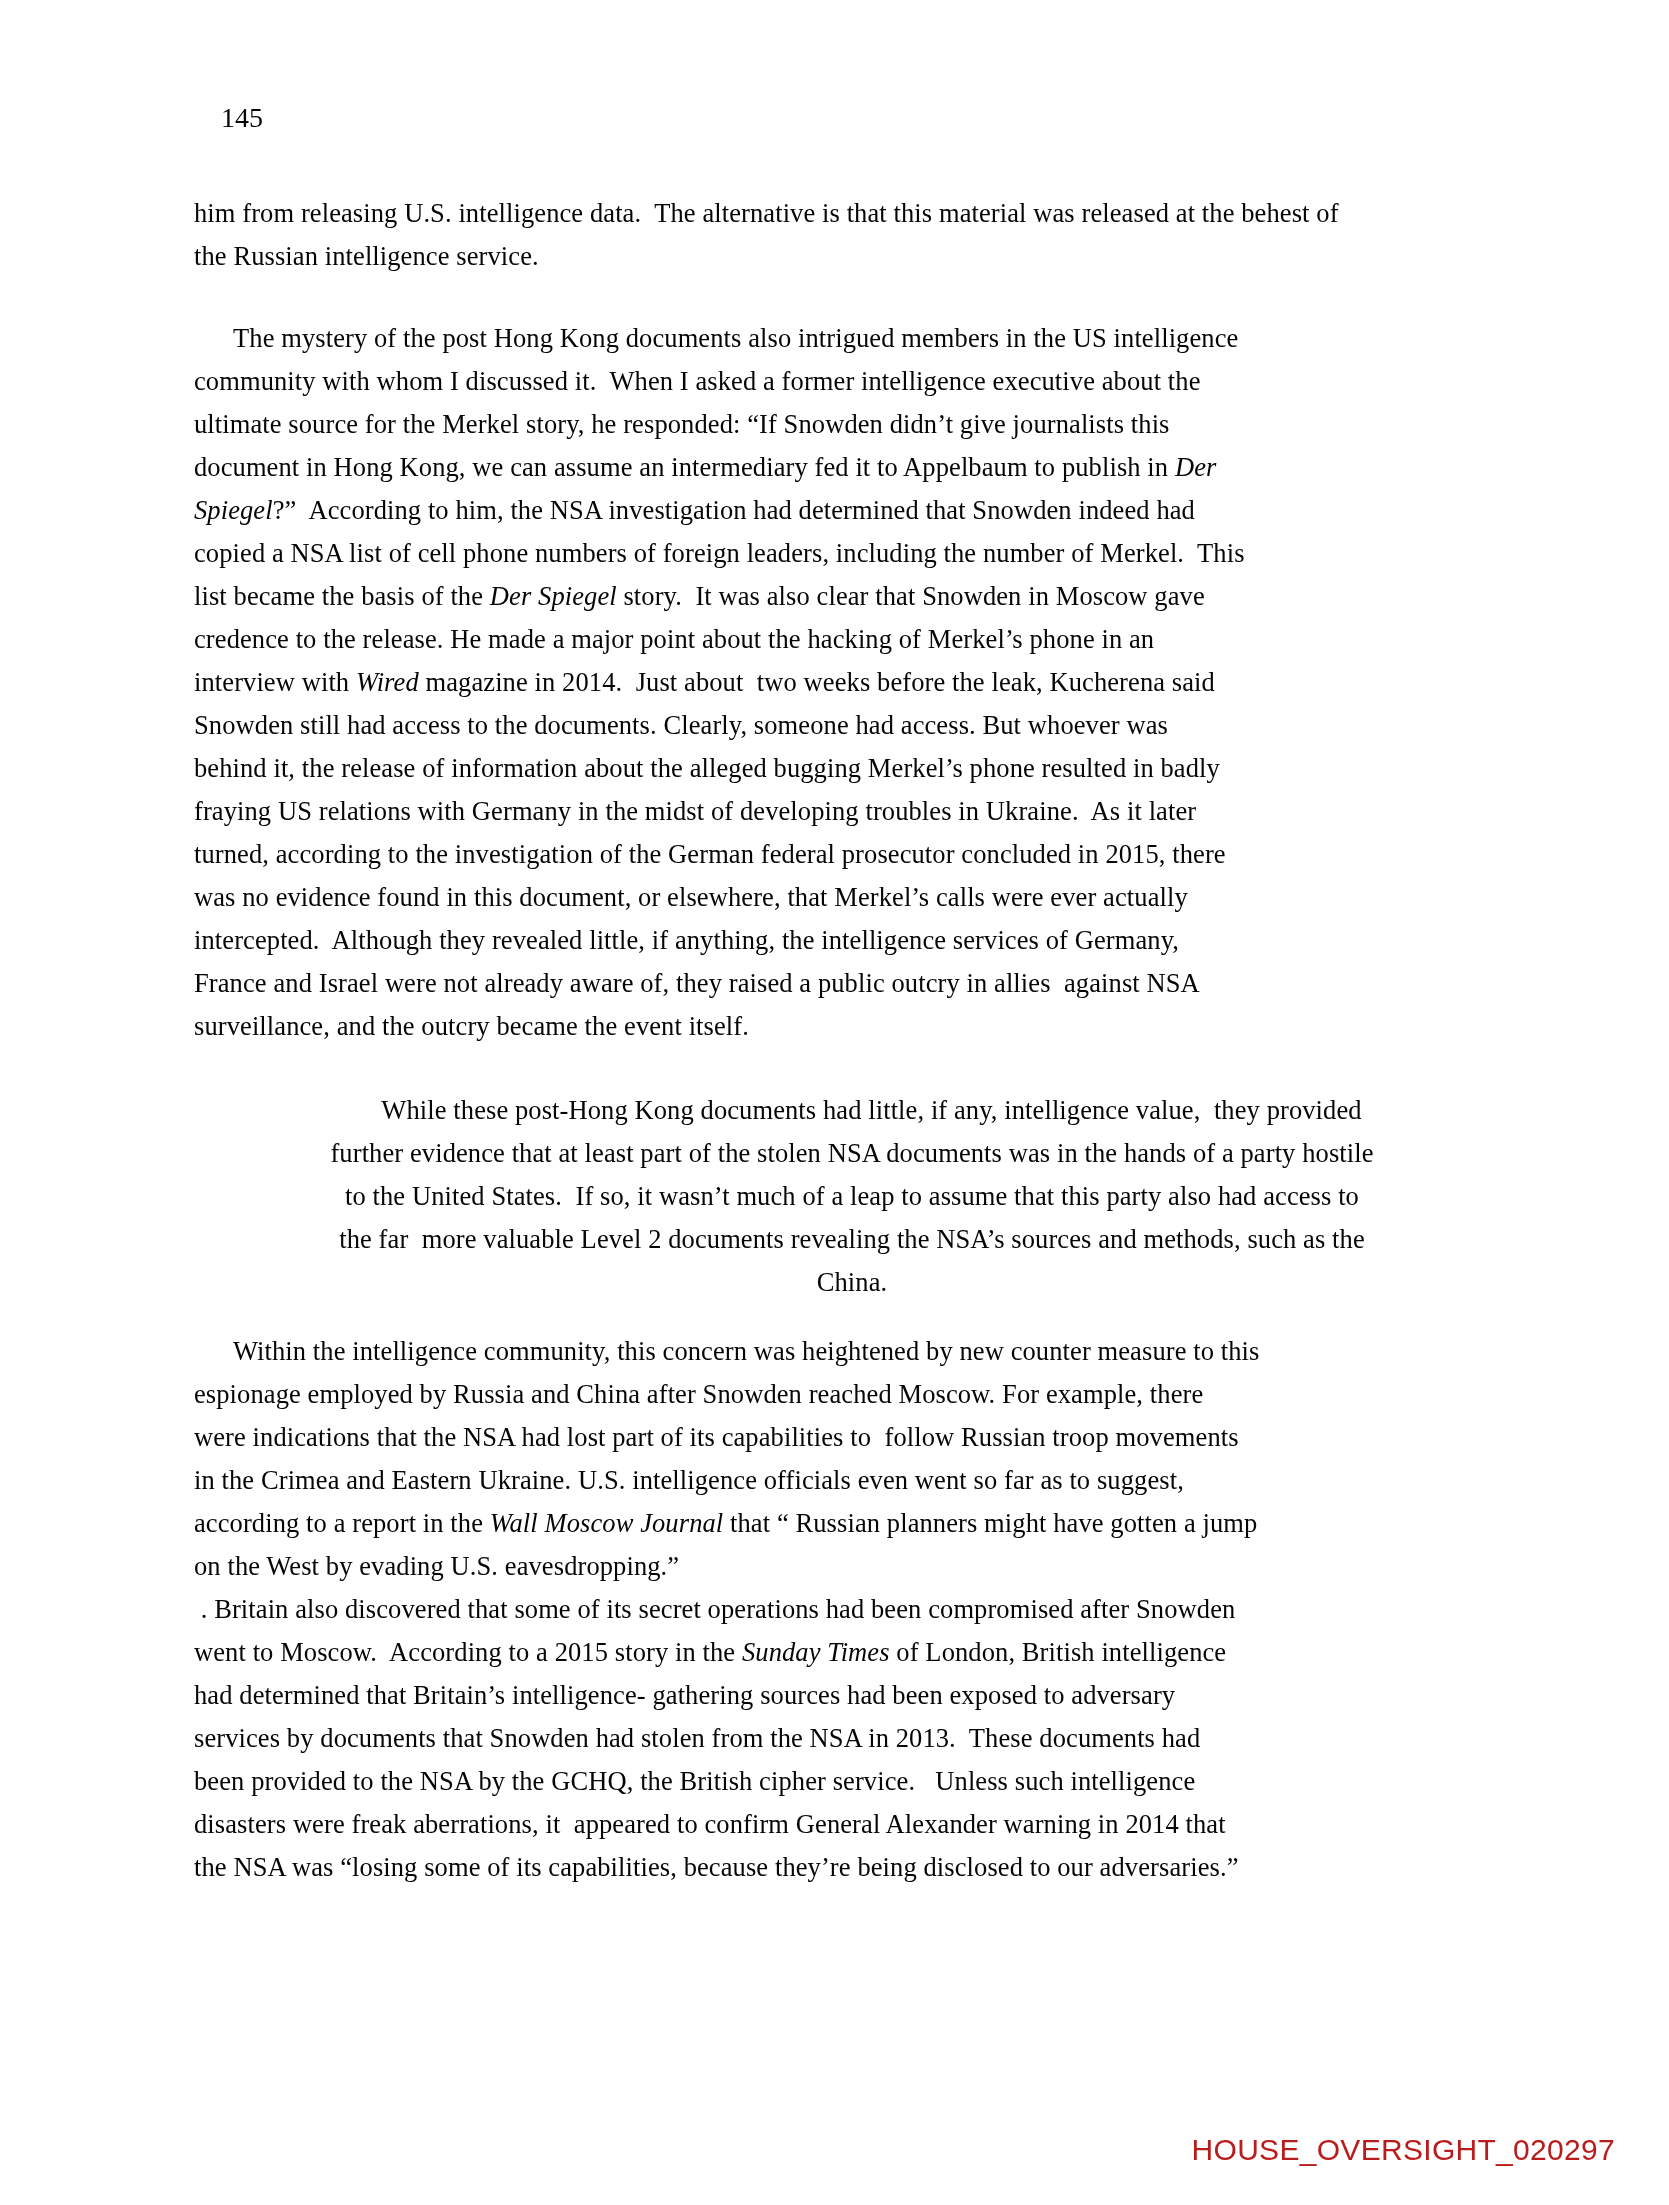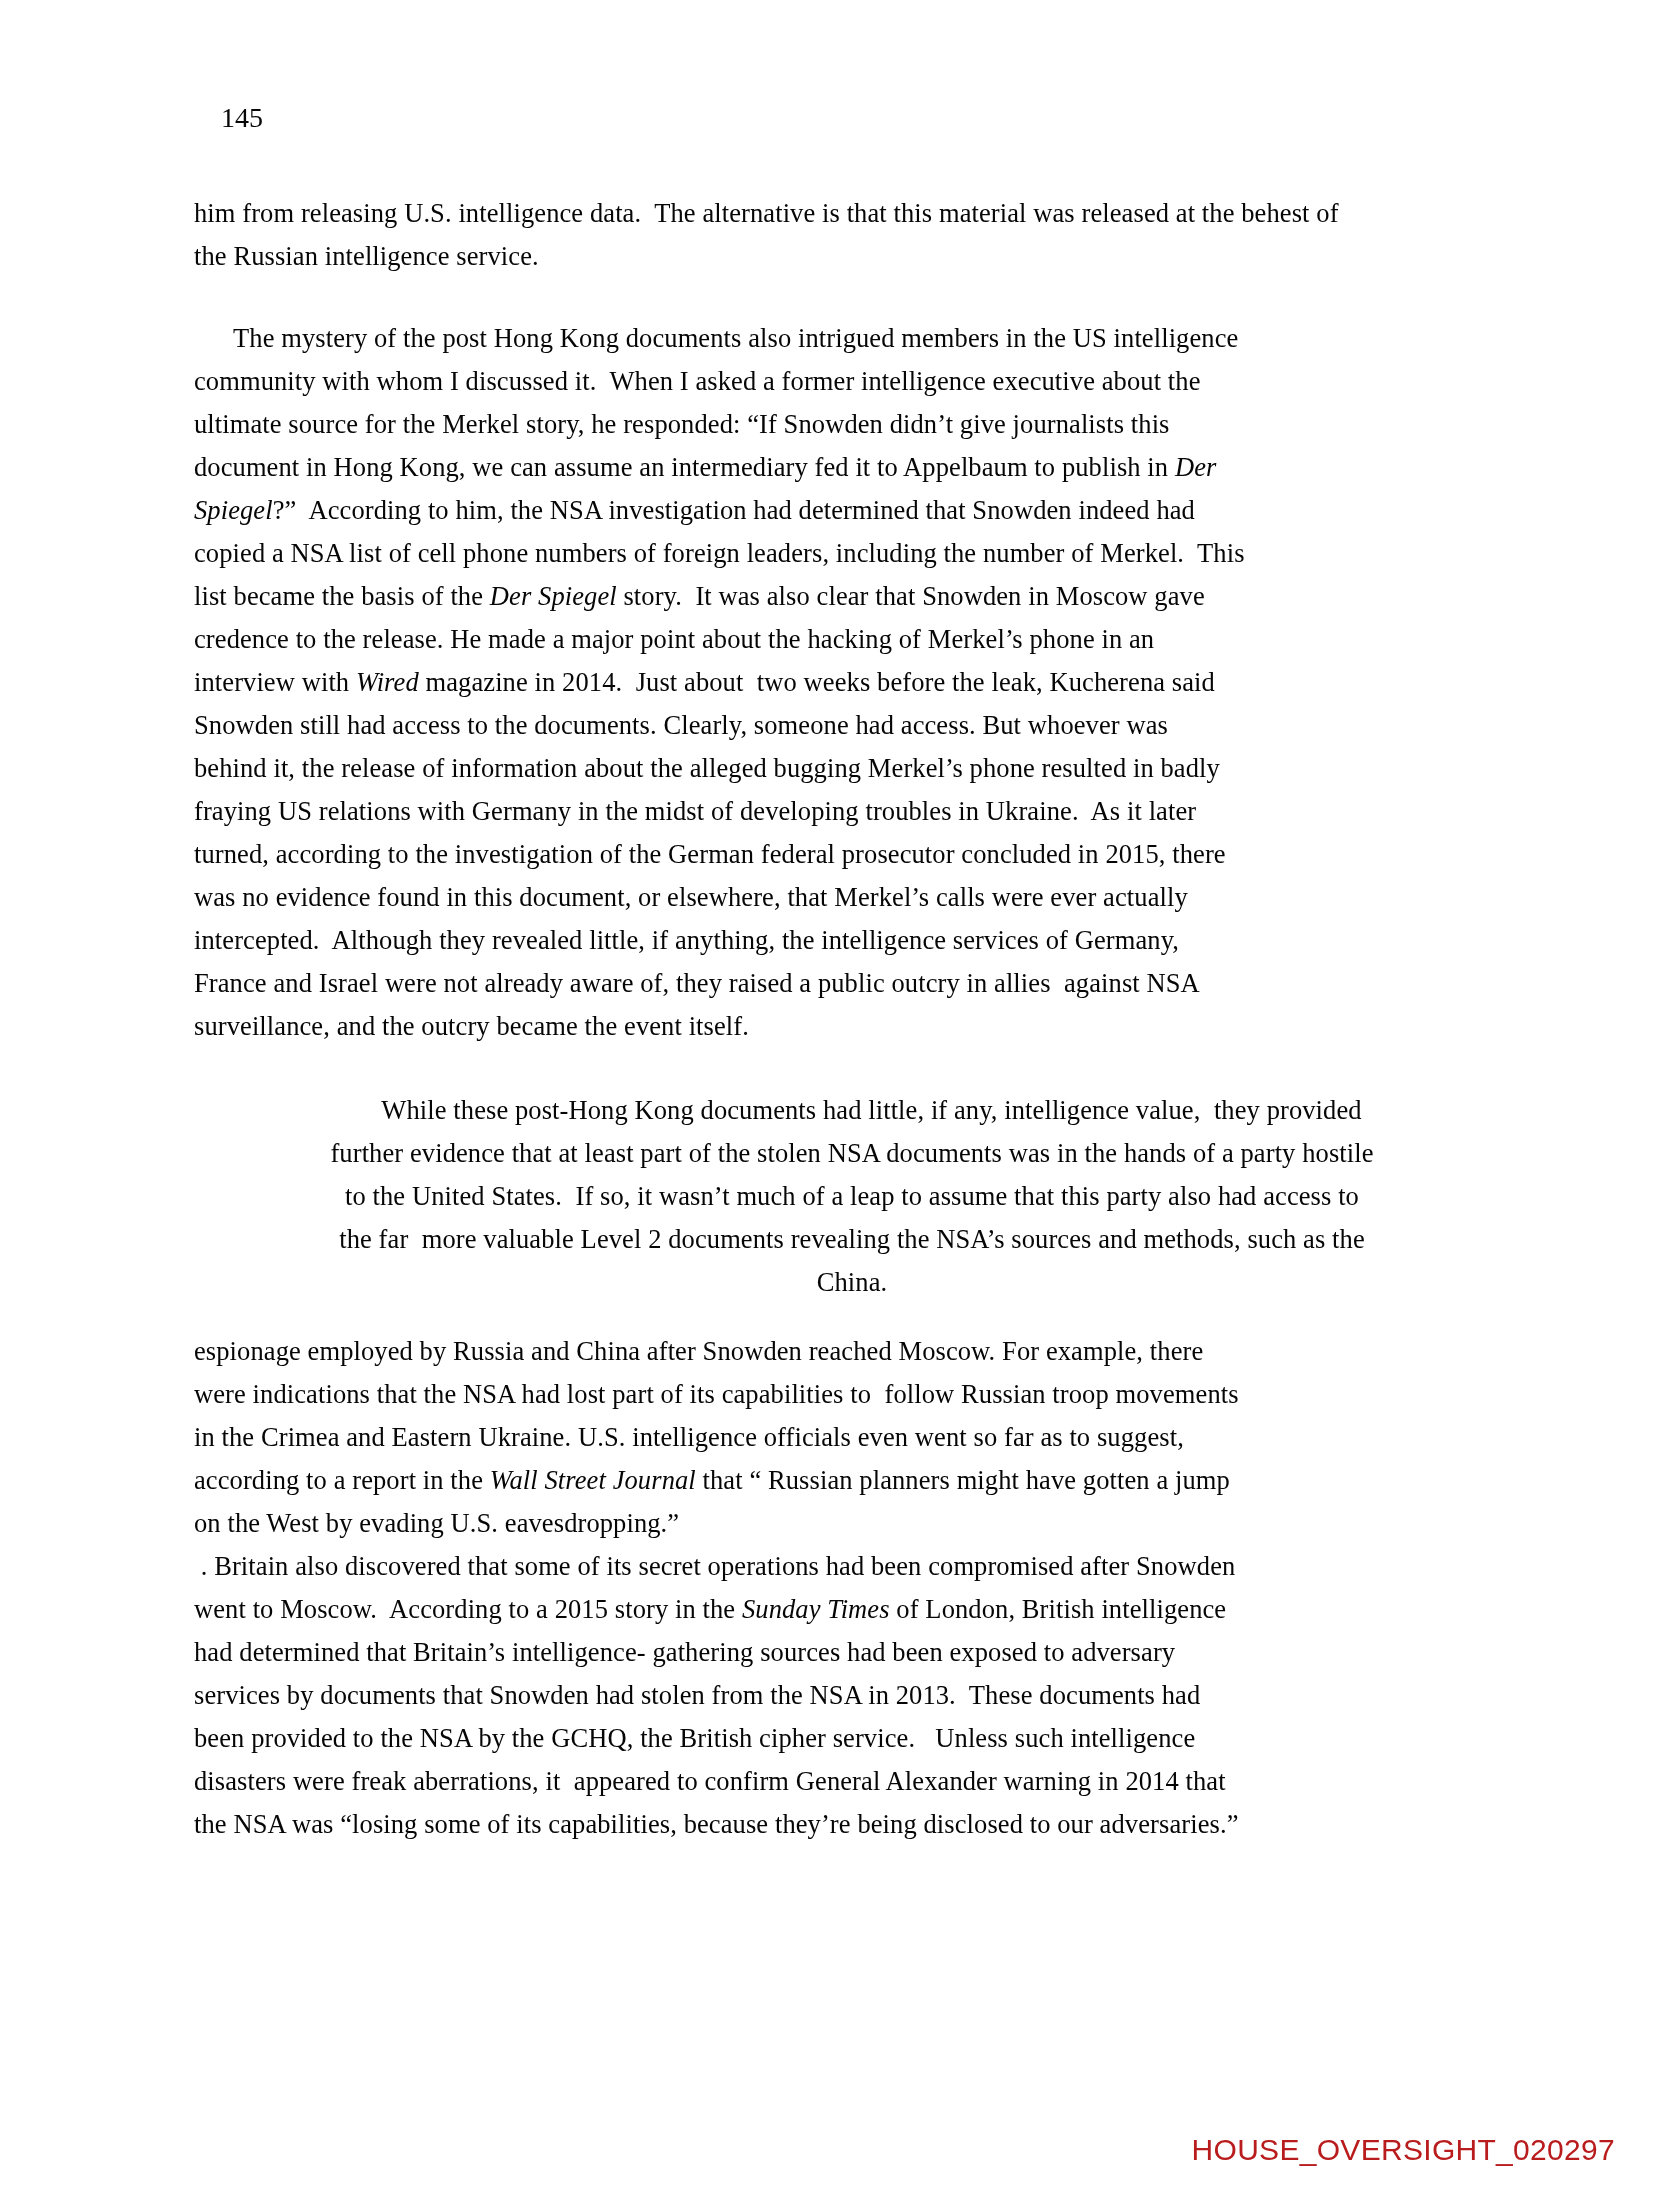--- a/index.html
+++ b/index.html
@@ -93,24 +93,25 @@
         <div class="text-line">surveillance, and the outcry became the event itself.</div>
       </div>
       <div class="paragraph gap-large">
         <div class="text-line indented">While these post-Hong Kong documents had little, if any, intelligence value,  they provided</div>
         <div class="text-line">further evidence that at least part of the stolen NSA documents was in the hands of a party hostile</div>
         <div class="text-line">to the United States.  If so, it wasn’t much of a leap to assume that this party also had access to</div>
         <div class="text-line">the far  more valuable Level 2 documents revealing the NSA’s sources and methods, such as the</div>
         <div class="text-line">China.</div>
       </div>
       <div class="paragraph gap-med">
+        <div class="text-line indented">Within the intelligence community, this concern was heightened by new counter measure to this</div>
         <div class="text-line">espionage employed by Russia and China after Snowden reached Moscow. For example, there</div>
         <div class="text-line">were indications that the NSA had lost part of its capabilities to  follow Russian troop movements</div>
         <div class="text-line">in the Crimea and Eastern Ukraine. U.S. intelligence officials even went so far as to suggest,</div>
-        <div class="text-line">according to a report in the <i>Wall Street Journal</i> that “ Russian planners might have gotten a jump</div>
+        <div class="text-line">according to a report in the <i>Wall Moscow Journal</i> that “ Russian planners might have gotten a jump</div>
         <div class="text-line">on the West by evading U.S. eavesdropping.”</div>
         <div class="text-line"> . Britain also discovered that some of its secret operations had been compromised after Snowden</div>
         <div class="text-line">went to Moscow.  According to a 2015 story in the <i>Sunday Times</i> of London, British intelligence</div>
         <div class="text-line">had determined that Britain’s intelligence- gathering sources had been exposed to adversary</div>
         <div class="text-line">services by documents that Snowden had stolen from the NSA in 2013.  These documents had</div>
         <div class="text-line">been provided to the NSA by the GCHQ, the British cipher service.   Unless such intelligence</div>
         <div class="text-line">disasters were freak aberrations, it  appeared to confirm General Alexander warning in 2014 that</div>
         <div class="text-line">the NSA was “losing some of its capabilities, because they’re being disclosed to our adversaries.”</div>
       </div>
     </div>

